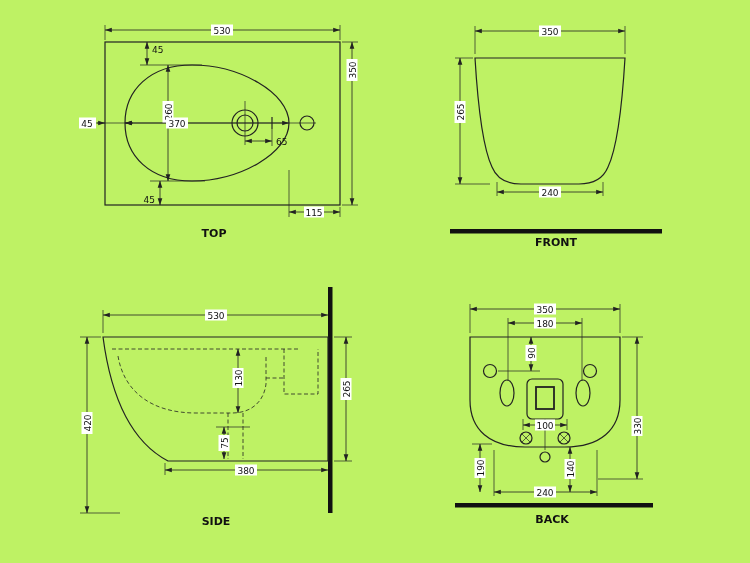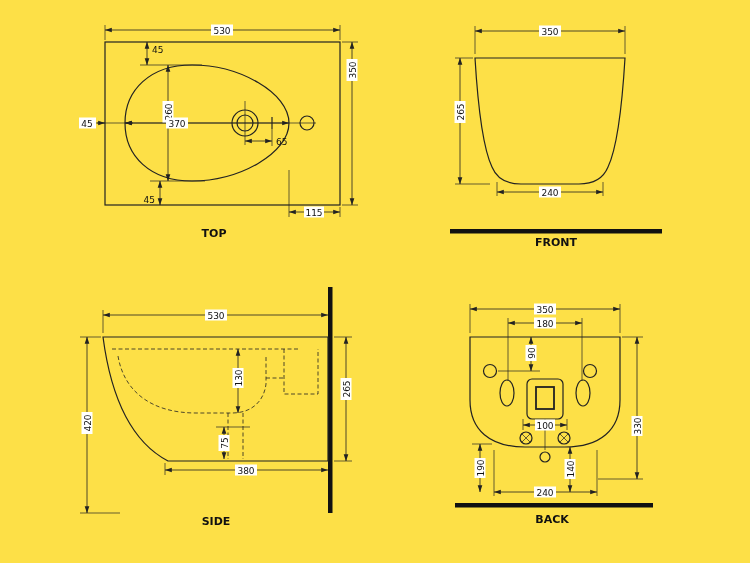--- a/index.html
+++ b/index.html
@@ -1,18 +1,18 @@
 <!DOCTYPE html>
 <html><head>
 <meta charset="utf-8">
 <style>
   * { margin:0; padding:0; box-sizing:border-box; }
   html,body { background:#ffffff; }
   body { width:750px; height:563px; font-family:"DejaVu Sans", sans-serif; }
-  .canvas { position:relative; width:750px; height:563px; background:#fde047; overflow:hidden; }
+  .canvas { position:relative; width:750px; height:563px; background:#bef264; overflow:hidden; }
   svg text { font-family:"DejaVu Sans", sans-serif; }
   .outline  { fill:none; stroke:#222; stroke-width:1.2; }
   .outline2 { fill:none; stroke:#222; stroke-width:1.8; }
   .thin     { fill:none; stroke:#222; stroke-width:0.7; }
   .dashed   { fill:none; stroke:#222; stroke-width:0.8; stroke-dasharray:4 2.5; }
   .dim      { fill:none; stroke:#222; stroke-width:0.8; }
   .ext      { fill:none; stroke:#222; stroke-width:0.7; }
   .bg       { fill:#ffffff; }
   .dimtext  { font-size:9px; fill:#111; text-anchor:middle; }
   .ta-start { text-anchor:start; }

